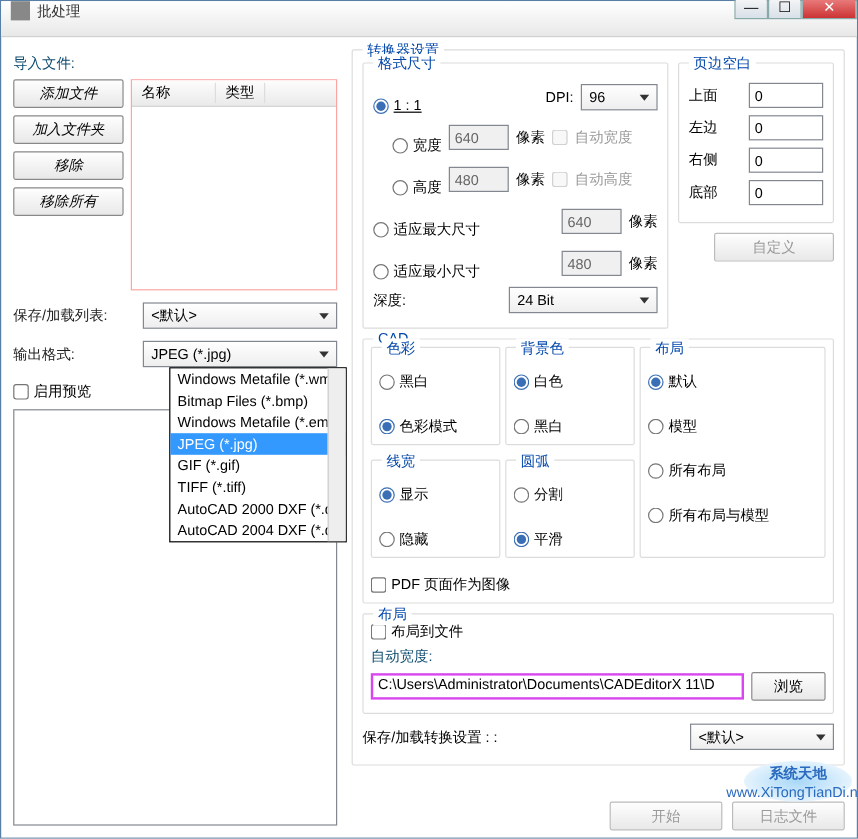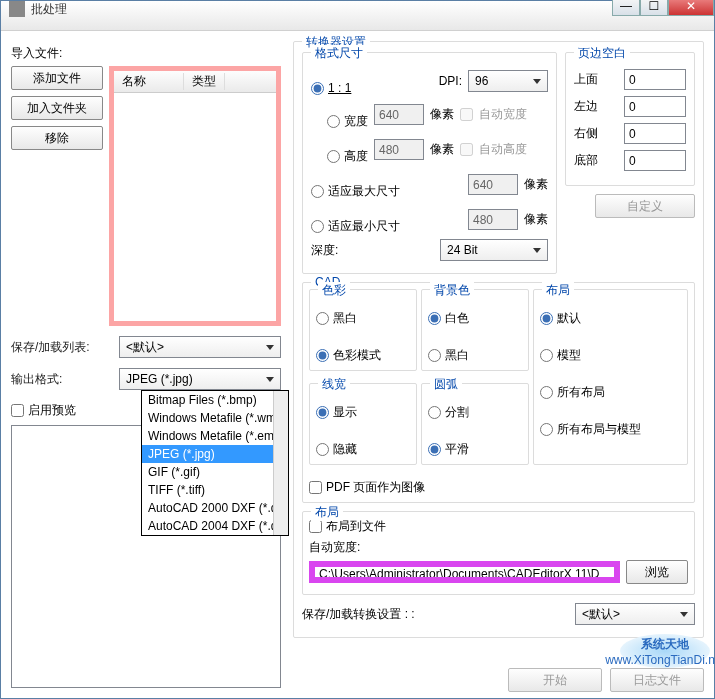--- a/index.html
+++ b/index.html
@@ -7,26 +7,26 @@
 .window { width: 715px; height: 699px; background: #fff; border: 1px solid #5a7fa5; position: relative; }
 .titlebar { height: 30px; background: linear-gradient(#fff, #e8e8e8); border-bottom: 1px solid #d0d0d0; display: flex; align-items: flex-start; padding-left: 8px; }
 .titlebar .icon { width: 16px; height: 16px; background: #888; margin-right: 6px; }
 .titlebar .title { flex: 1; color: #333; }
 .winbtns { display: flex; }
 .winbtn { width: 28px; height: 20px; margin-top: -5px; display: flex; align-items: center; justify-content: center; border: 1px solid #8aa; background: linear-gradient(#f8f8f8, #d8e0e8); }
 .winbtn.close { width: 46px; background: linear-gradient(#e88, #c33); color: #fff; }
 .content { padding: 10px; display: flex; gap: 12px; height: calc(100% - 30px); }
 .left-col { width: 270px; display: flex; flex-direction: column; }
 .right-col { flex: 1; display: flex; flex-direction: column; }
-.lbl { margin: 4px 0; color: #000000; }
+.lbl { margin: 4px 0; color: #0c4a6e; }
 .btn { height: 24px; background: linear-gradient(#fefefe, #e8e8e8); border: 1px solid #888; border-radius: 2px; display: flex; align-items: center; justify-content: center; cursor: pointer; }
 .btn.disabled { color: #999; border-color: #bbb; }
 .import-area { display: flex; gap: 6px; }
-.import-btns { width: 92px; display: flex; flex-direction: column; gap: 6px; }
-.filelist { flex: 1; border: 5px solid #fca5a5; background: #fff; height: 260px; }
+.import-btns { width: 92px; display: flex; flex-direction: column; gap: 6px; font-style: italic; }
+.filelist { flex: 1; border: 1px solid #fca5a5; background: #fff; height: 176px; }
 .filelist-hdr { display: flex; background: linear-gradient(#fdfdfd, #eaeaea); border-bottom: 1px solid #ccc; height: 22px; align-items: center; }
 .filelist-hdr div { padding: 0 8px; border-right: 1px solid #ddd; }
 .filelist-hdr div:first-child { width: 70px; }
 .row2 { display: flex; align-items: center; gap: 8px; margin-top: 10px; }
 .row2 label { width: 100px; color: #222; }
 .select { flex: 1; height: 22px; border: 1px solid #828790; background: linear-gradient(#fff,#eee); display: flex; align-items: center; padding: 0 6px; position: relative; }
 .select::after { content: ""; position: absolute; right: 6px; top: 8px; border-left: 4px solid transparent; border-right: 4px solid transparent; border-top: 5px solid #333; }
 .dropdown { position: absolute; top: 22px; left: 130px; width: 148px; border: 1px solid #000; background: #fff; z-index: 10; }
 .dropdown .item { padding: 2px 6px; height: 18px; white-space: nowrap; overflow: hidden; }
 .dropdown .item.sel { background: #3399ff; color: #fff; }
@@ -41,21 +41,21 @@
 .radio input { width: 13px; height: 13px; accent-color: #3b6fb5; }
 .numbox { width: 50px; height: 21px; border: 1px solid #828790; background: #fff; display: flex; align-items: center; padding: 0 4px; }
 .numbox.ro { background: #f0f0f0; color: #666; }
 .grey { color: #999; }
 .small-grid { display: grid; grid-template-columns: 108px 108px 1fr; gap: 4px; }
 .custom-row { display: flex; justify-content: flex-end; margin-top: 4px; }
 .mfrow { display: flex; align-items: center; justify-content: space-between; margin: 6px 0; }
 .mfrow .numbox { width: 62px; }
 .fmt-wrap { display: flex; gap: 8px; align-items: flex-start; position: relative; justify-content: flex-end; }
 .fmt-left { flex: 1; }
-.txt-input { flex: 1; height: 22px; border: 6px solid #d946ef; background: #fff; padding: 0 4px; overflow: hidden; white-space: nowrap; }
+.txt-input { flex: 1; height: 22px; border: 2px solid #d946ef; background: #fff; padding: 0 4px; overflow: hidden; white-space: nowrap; }
 .bottom-bar { position: absolute; bottom: 6px; right: 10px; display: flex; gap: 8px; align-items: center; }
 .bottom-bar .btn { width: 94px; }
 .watermark { position: absolute; right: 4px; bottom: 30px; width: 90px; height: 34px; background: radial-gradient(#a8d8f8,#fff); border-radius: 50%; display: flex; flex-direction: column; align-items: center; justify-content: center; font-size: 10px; color: #2a6abf; pointer-events: none; }
 .watermark span:first-child { font-weight: bold; font-size: 12px; }
 .fieldset.small { padding: 6px; }
 .col-rad { display: flex; flex-direction: column; gap: 6px; }
 .out-sel-wrap { position: relative; flex: 1; }
 </style>
 </head>
 <body>
@@ -72,20 +72,21 @@
   </div>
 
   <div class="content">
     <div class="left-col">
       <div class="lbl">导入文件:</div>
       <div class="import-area">
         <div class="import-btns">
           <div class="btn">添加文件</div>
           <div class="btn">加入文件夹</div>
           <div class="btn">移除</div>
+          <div class="btn">移除所有</div>
         </div>
         <div class="filelist">
           <div class="filelist-hdr">
             <div>名称</div>
             <div>类型</div>
           </div>
         </div>
       </div>
 
       <div class="row2">
@@ -96,22 +97,22 @@
       </div>
 
       <div class="row2" style="position:relative;">
         <label>输出格式:</label>
         <div class="out-sel-wrap">
           <div class="select">
               <span>JPEG (*.jpg)</span>
             </div>
         </div>
         <div class="dropdown">
+          <div class="item">Windows Metafile (*.wm</div>
           <div class="item">Bitmap Files (*.bmp)</div>
-          <div class="item">Windows Metafile (*.wm</div>
           <div class="item">Windows Metafile (*.em</div>
           <div class="item sel">JPEG (*.jpg)</div>
           <div class="item">GIF (*.gif)</div>
           <div class="item">TIFF (*.tiff)</div>
           <div class="item">AutoCAD 2000 DXF (*.dx</div>
           <div class="item">AutoCAD 2004 DXF (*.dx</div>
           <div class="scrollbar"></div>
         </div>
       </div>
 
@@ -130,21 +131,21 @@
           <div class="fmt-left">
             <div class="fieldset">
               <div class="legend">格式尺寸</div>
               <div class="fs-row">
                 <div class="radio">
                     <input type="radio" checked="" style="">
                     <span style="text-decoration:underline">1 : 1</span>
                   </div>
                 <div style="flex:1"></div>
                 <span>DPI:</span>
-                <div class="select" style="width:80px;flex:none">
+                <div class="select" style="width:64px;flex:none">
                     <span>96</span>
                   </div>
               </div>
               <div class="fs-row">
                 <div class="radio" style="margin-left:16px">
                     <input type="radio" style="">
                     <span>宽度</span>
                   </div>
                 <div class="numbox ro">640</div>
                 <span>像素</span>
@@ -175,21 +176,21 @@
                     <input type="radio" style="">
                     <span>适应最小尺寸</span>
                   </div>
                 <div style="flex:1"></div>
                 <div class="numbox ro">480</div>
                 <span>像素</span>
               </div>
               <div class="fs-row">
                 <span>深度:</span>
                 <div style="flex:1"></div>
-                <div class="select" style="width:108px;flex:none">
+                <div class="select" style="width:124px;flex:none">
                     <span>24 Bit</span>
                   </div>
               </div>
             </div>
           </div>
           <div style="width:130px">
             <div class="fieldset">
               <div class="legend">页边空白</div>
               <div class="mfrow">
                   <span>上面</span>

